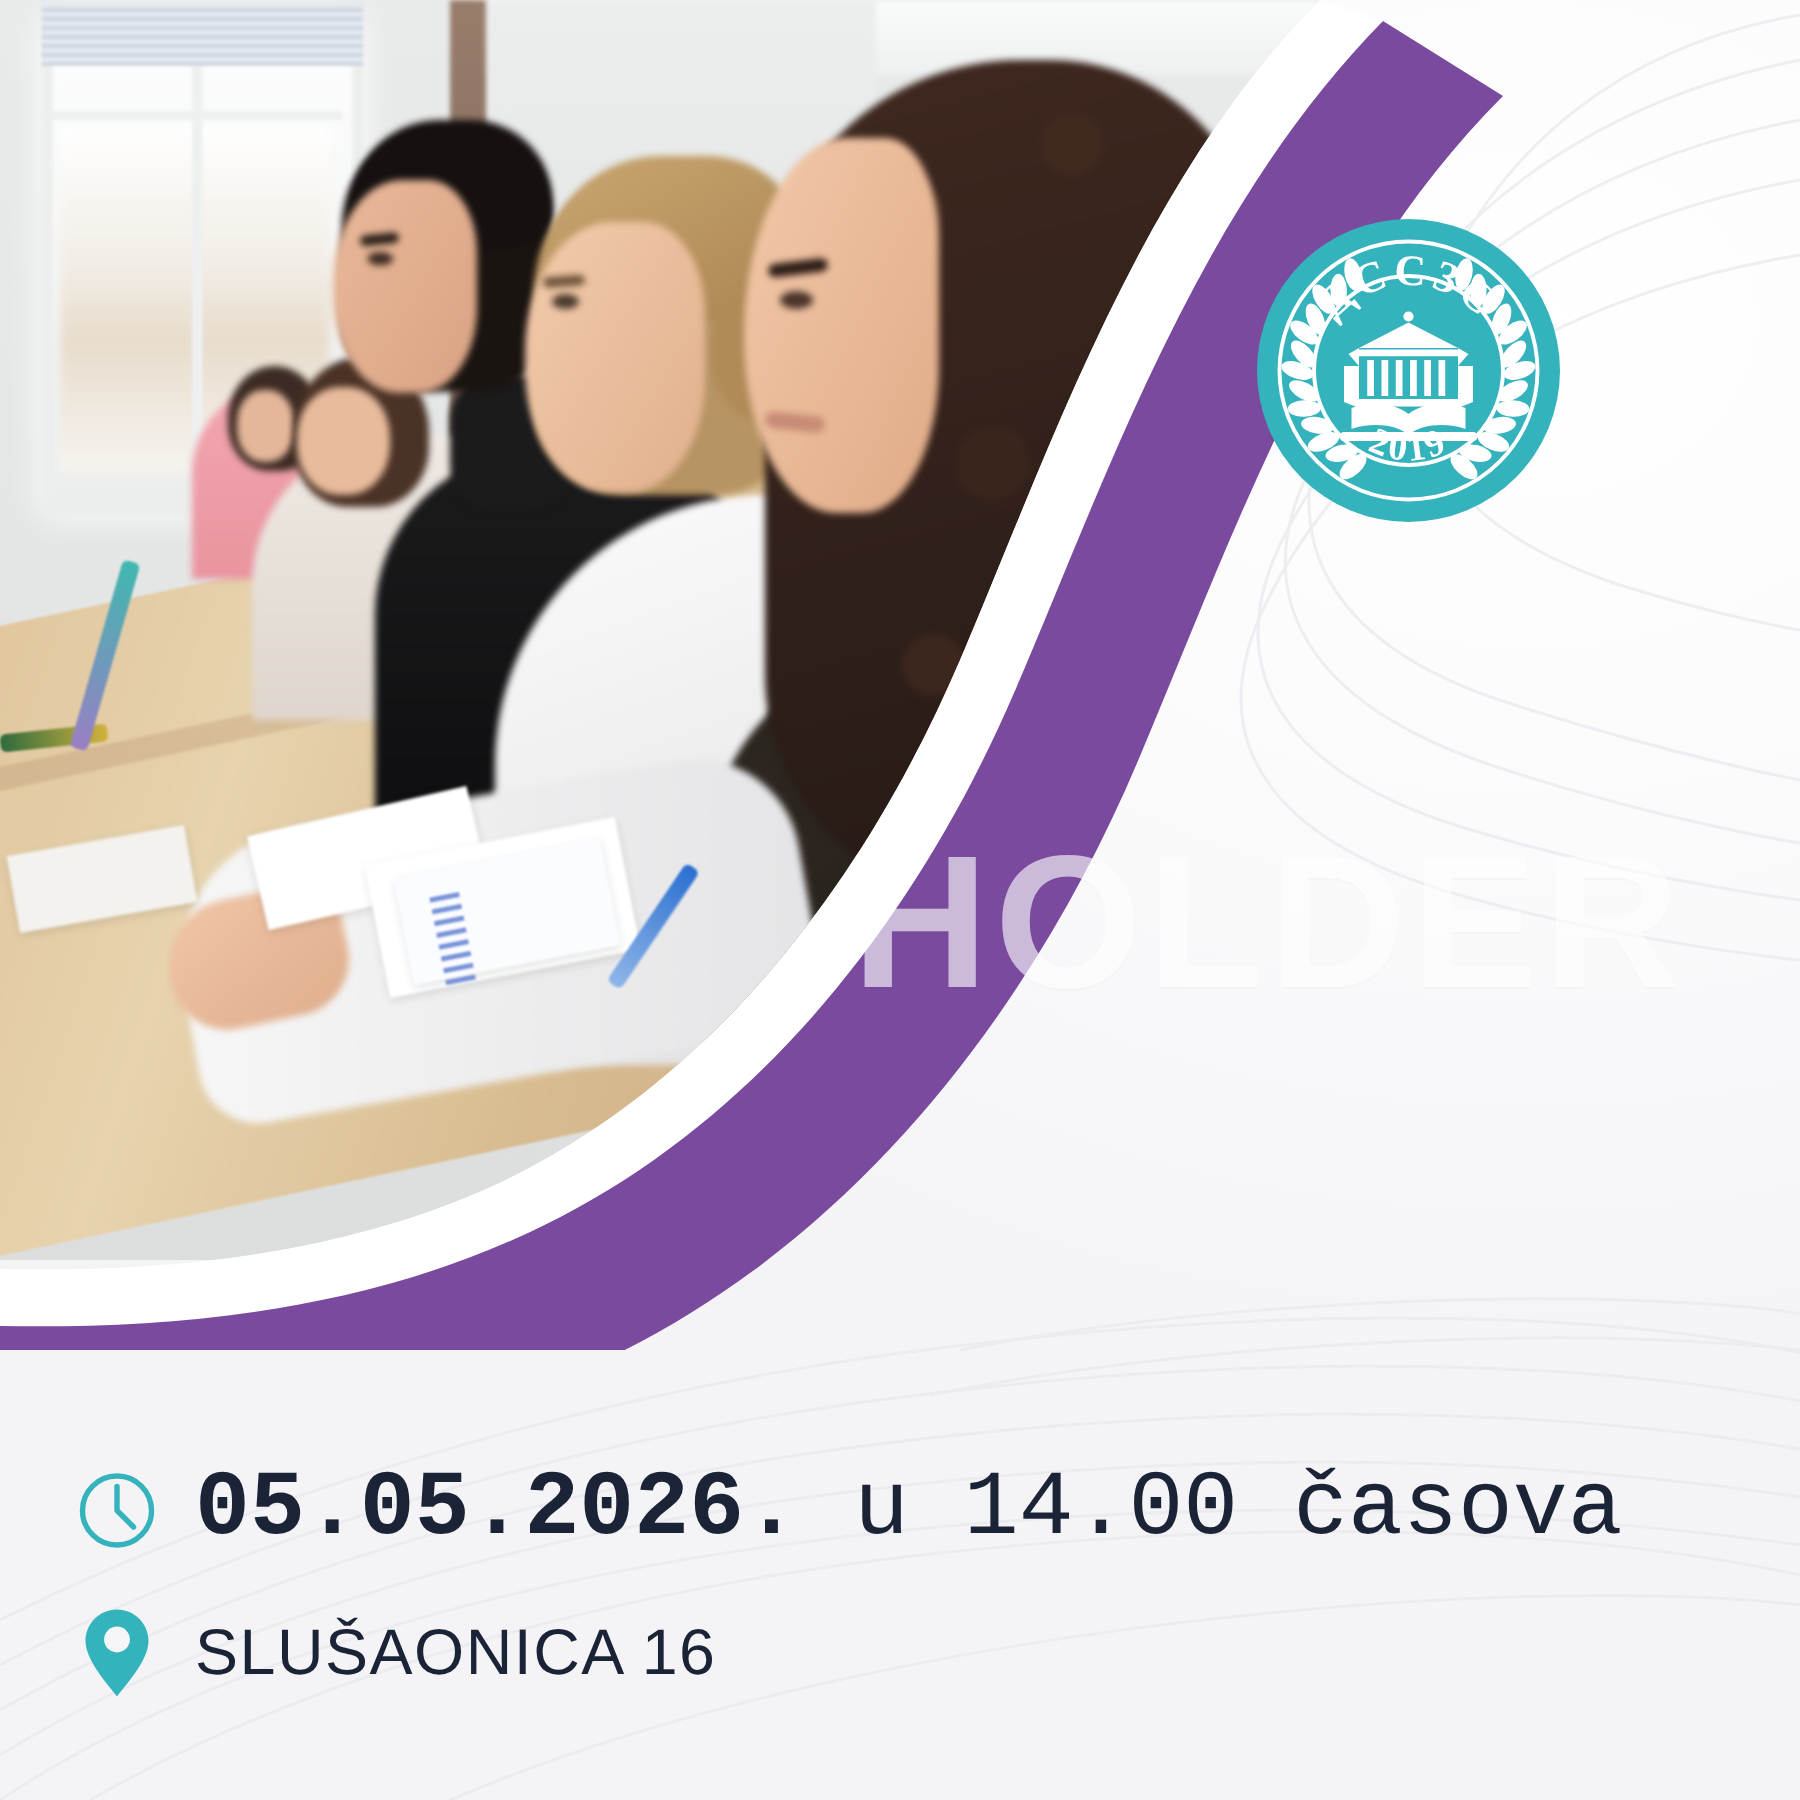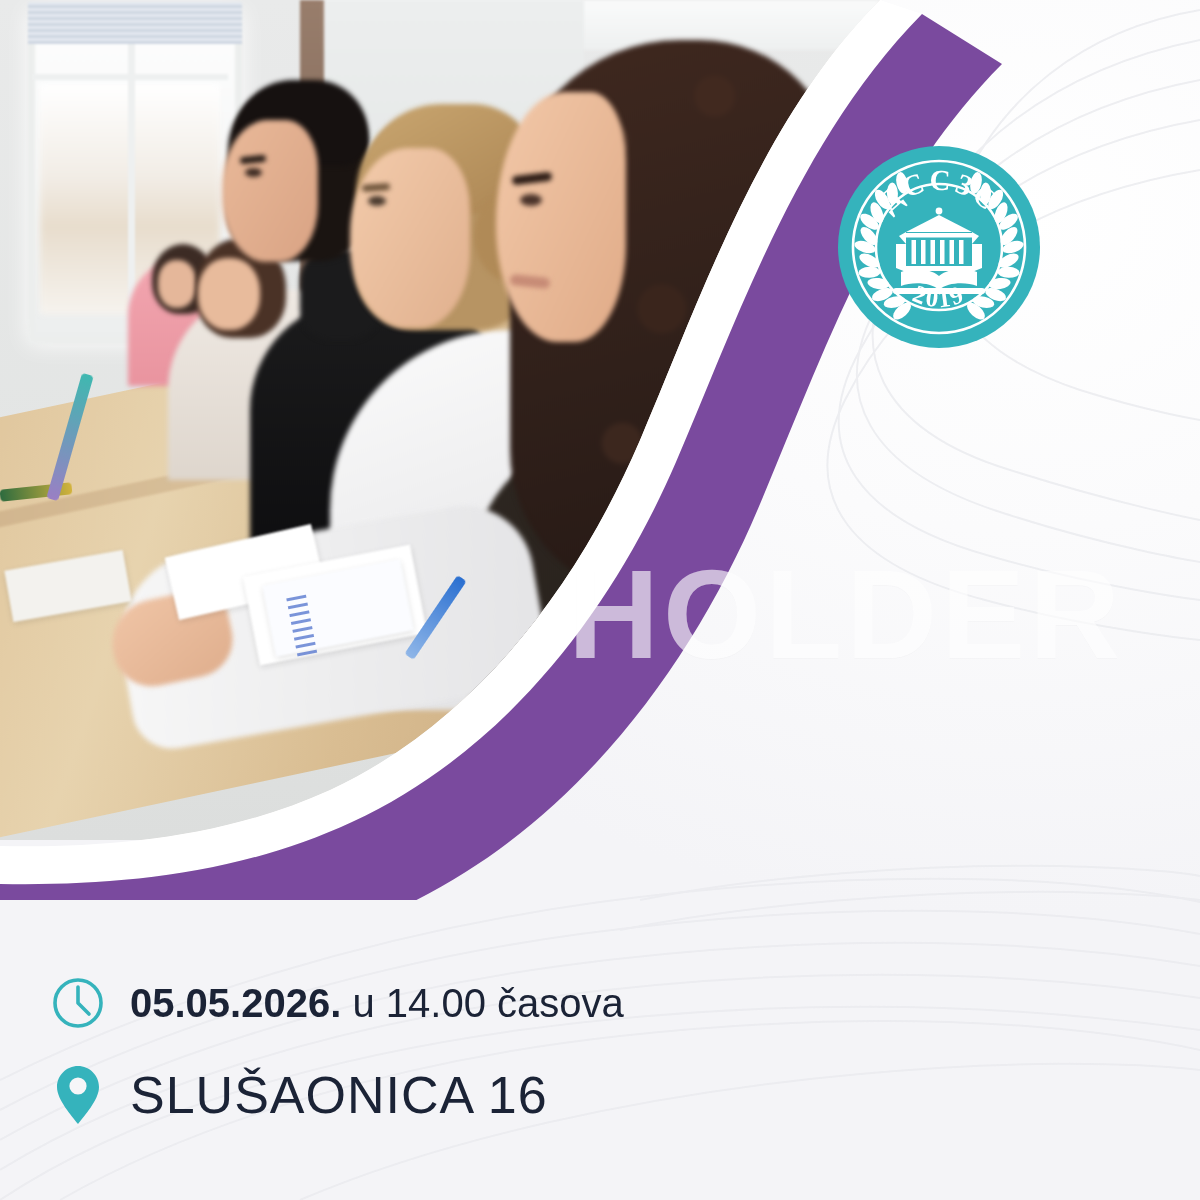--- a/index.html
+++ b/index.html
@@ -350,28 +350,29 @@
     width: 1100px;
   }
   .info-row {
     display: flex;
     align-items: center;
     gap: 24px;
     margin-bottom: 30px;
   }
   .info-icon { flex: 0 0 auto; width: 56px; height: 62px; display:flex; align-items:center; justify-content:center; }
   .info-text {
-    font-size: 40px;
+    font-size: 61px;
     color: #1b2336;
     white-space: nowrap;
+    font-family: Liberation Mono, monospace;
   }
   .date-strong { font-weight: 700; }
   .date-rest { font-weight: 400; }
   .venue-text {
-    font-size: 52px;
+    font-size: 43px;
     font-weight: 400;
     letter-spacing: 1px;
     color: #1b2336;
   }
 </style>
 </head>
 <body>
 
 <div id="poster">
 

